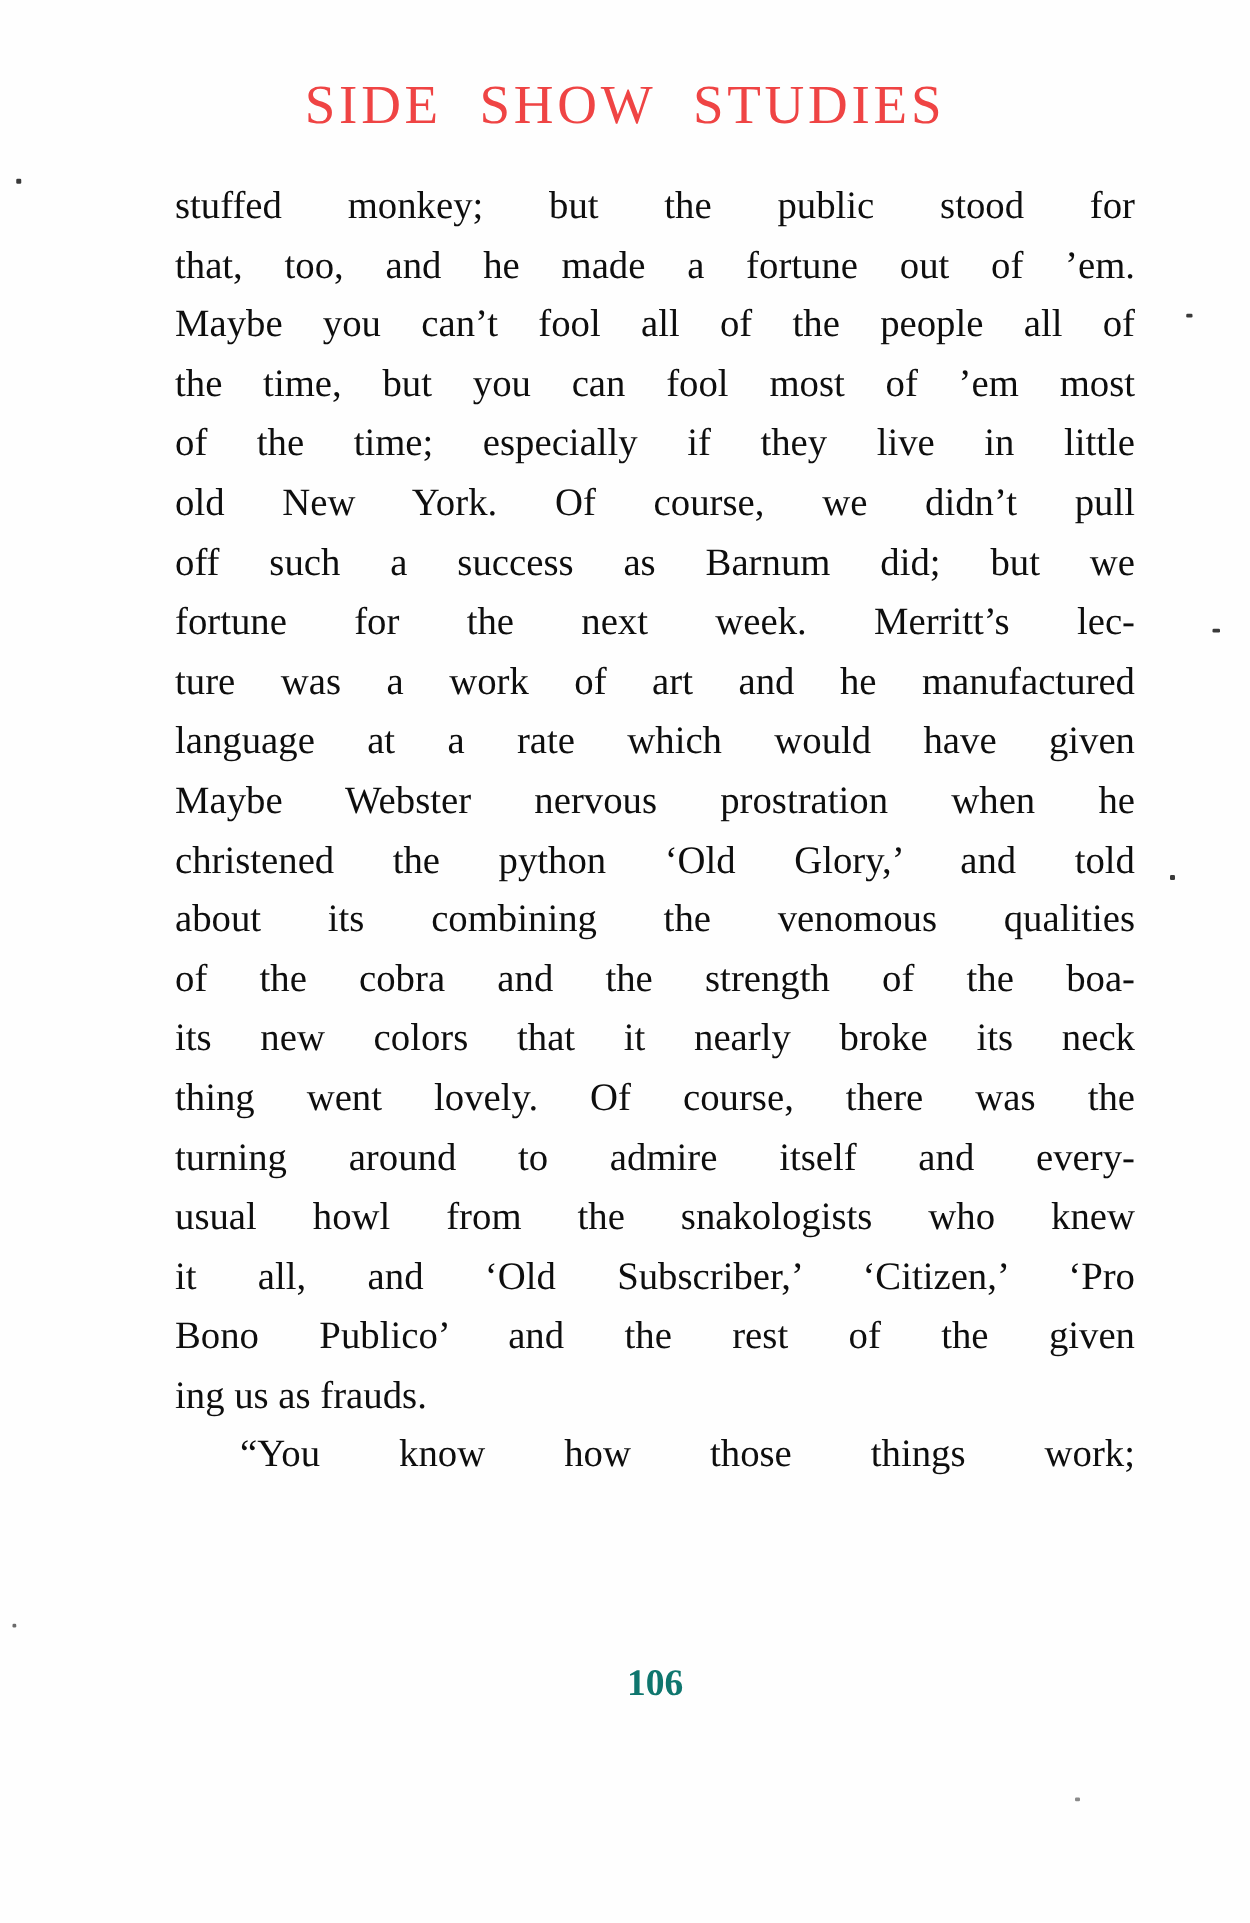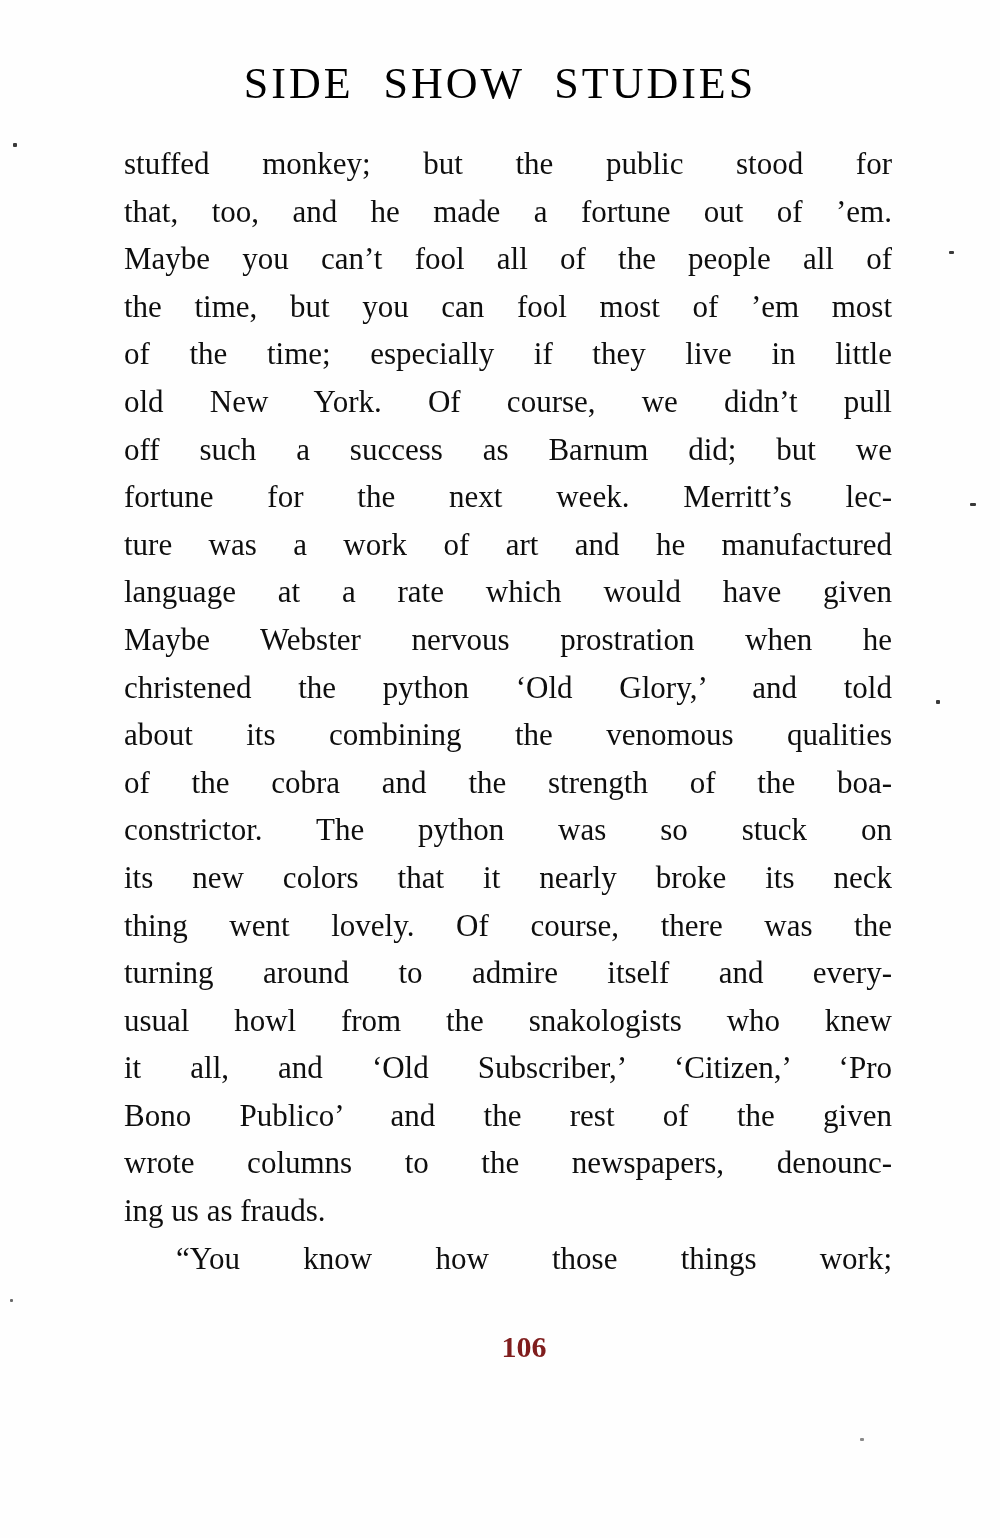--- a/index.html
+++ b/index.html
@@ -20,26 +20,26 @@
     position: absolute;
     top: 58px;
     left: 0;
     width: 1000px;
     margin: 0;
     text-align: center;
     font-size: 44px;
     font-weight: 400;
     letter-spacing: 3px;
     word-spacing: 16px;
-    color: #000000;
+    color: #ef4444;
   }
   .textblock {
     position: absolute;
     top: 140px;
-    left: 124px;
+    left: 140px;
     width: 768px;
     font-size: 31px;
     line-height: 47.6px;
     color: #0e0e0e;
   }
   .line {
     text-align: justify;
     text-align-last: justify;
     text-justify: inter-word;
     height: 47.6px;
@@ -54,21 +54,21 @@
     text-indent: 52px;
   }
   .pagenum {
     position: absolute;
     top: 1330px;
     left: 140px;
     width: 768px;
     text-align: center;
     font-size: 30px;
     font-weight: 700;
-    color: #7f1d1d;
+    color: #0f766e;
   }
   .speck {
     position: absolute;
     background: #3a3a3a;
     border-radius: 1px;
   }
   .speck.s1 { left: 13px;  top: 143px;  width: 4px; height: 4px; }
   .speck.s2 { left: 949px; top: 251px;  width: 5px; height: 3px; }
   .speck.s3 { left: 970px; top: 503px;  width: 6px; height: 3px; }
   .speck.s4 { left: 936px; top: 700px;  width: 4px; height: 4px; }
@@ -90,28 +90,26 @@
     <div class="line">of the time; especially if they live in little</div>
     <div class="line">old New York.  Of course, we didn’t pull</div>
     <div class="line">off such a success as Barnum did; but we</div>
     <div class="line">fortune for the next week.  Merritt’s lec-</div>
     <div class="line">ture was a work of art and he manufactured</div>
     <div class="line">language at a rate which would have given</div>
     <div class="line">Maybe Webster nervous prostration when he</div>
     <div class="line">christened the python ‘Old Glory,’ and told</div>
     <div class="line">about its combining the venomous qualities</div>
     <div class="line">of the cobra and the strength of the boa-</div>
-    <div class="line">constrictor.  The python was so stuck on</div>
     <div class="line">its new colors that it nearly broke its neck</div>
     <div class="line">thing went lovely.  Of course, there was the</div>
     <div class="line">turning around to admire itself and every-</div>
     <div class="line">usual howl from the snakologists who knew</div>
     <div class="line">it all, and ‘Old Subscriber,’ ‘Citizen,’ ‘Pro</div>
     <div class="line">Bono Publico’ and the rest of the given</div>
-    <div class="line">wrote columns to the newspapers, denounc-</div>
     <div class="line noj">ing us as frauds.</div>
     <div class="line indent">“You know how those things work;</div>
   </div>
 
   <div class="pagenum">106</div>
 
   <div class="speck s1"></div>
   <div class="speck s2"></div>
   <div class="speck s3"></div>
   <div class="speck s4"></div>

